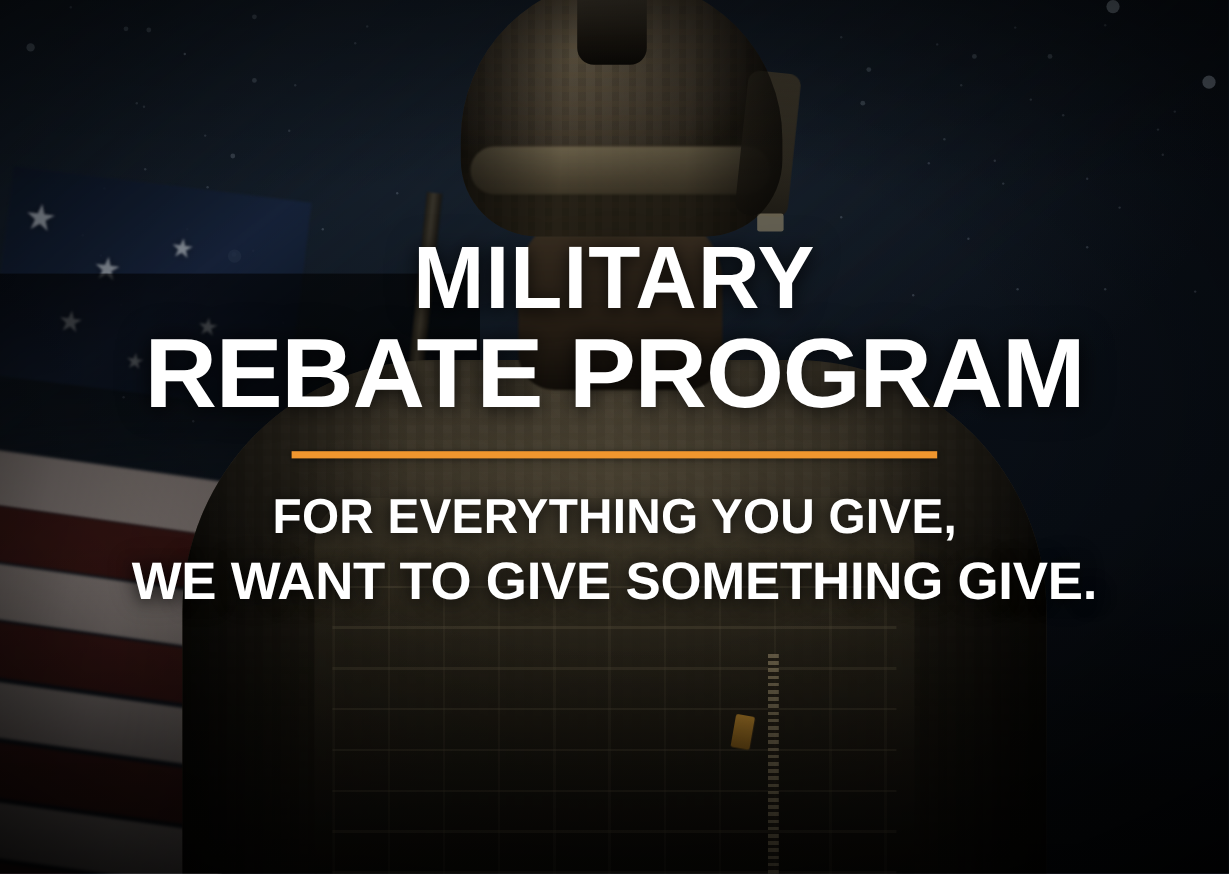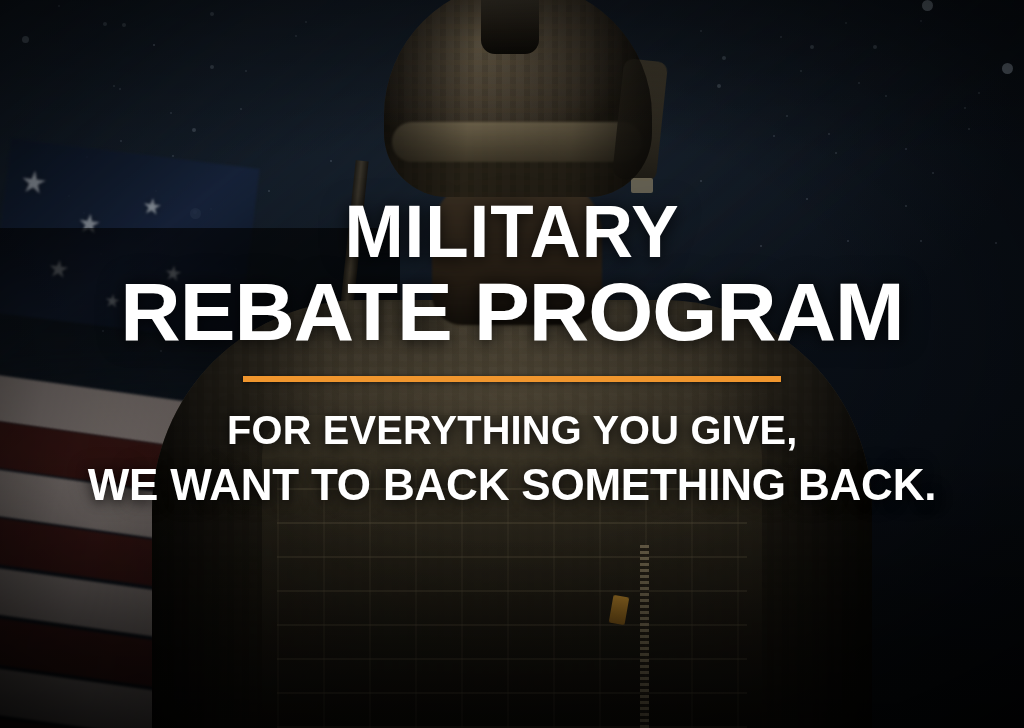--- a/index.html
+++ b/index.html
@@ -417,17 +417,17 @@
   <div class="content">
     <h1 class="headline" style="margin-top:196px;">
       <span class="line1">MILITARY</span>
       <span class="line2">REBATE PROGRAM</span>
     </h1>
 
     <div class="divider" style="background: rgb(240, 150, 46);"></div>
 
     <h2 class="subhead">
       <span class="sline1">FOR EVERYTHING YOU GIVE,</span>
-      <span class="sline2">WE WANT TO BACK SOMETHING BACK.</span>
+      <span class="sline2">WE WANT TO GIVE SOMETHING GIVE.</span>
     </h2>
   </div>
 
 </div>
 
 </body></html>

